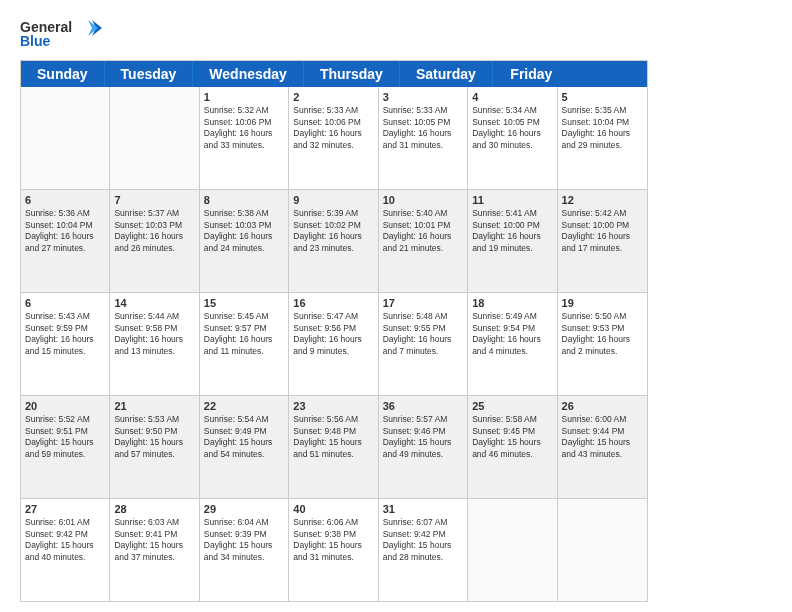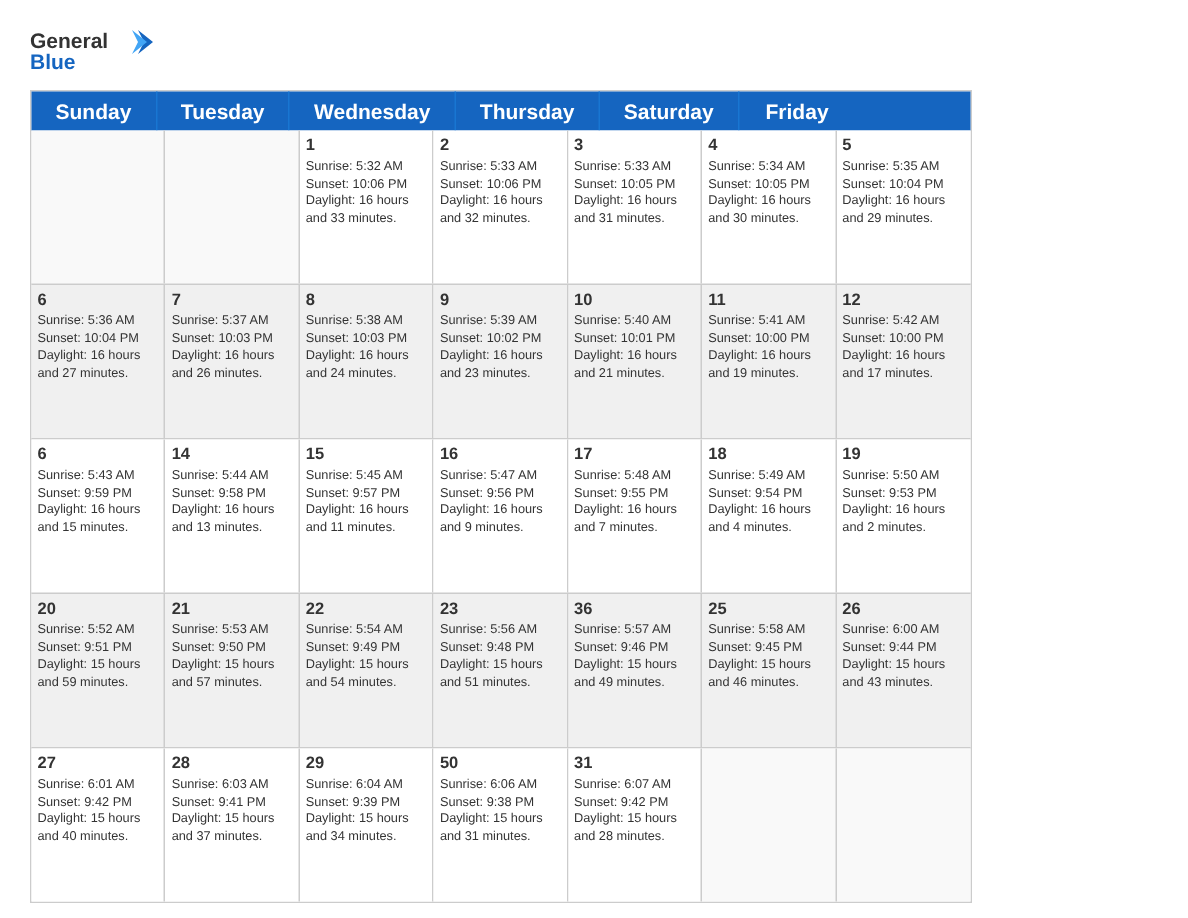--- a/index.html
+++ b/index.html
@@ -336,21 +336,21 @@
 and 37 minutes.</div>
           </div>
           <div class="cal-cell">
             <span class="day-num">29</span>
             <div class="cell-text" style="white-space: pre-line;">Sunrise: 6:04 AM
 Sunset: 9:39 PM
 Daylight: 15 hours
 and 34 minutes.</div>
           </div>
           <div class="cal-cell">
-            <span class="day-num">50</span>
+            <span class="day-num">40</span>
             <div class="cell-text" style="white-space: pre-line;">Sunrise: 6:06 AM
 Sunset: 9:38 PM
 Daylight: 15 hours
 and 31 minutes.</div>
           </div>
           <div class="cal-cell">
             <span class="day-num">31</span>
             <div class="cell-text" style="white-space: pre-line;">Sunrise: 6:07 AM
 Sunset: 9:42 PM
 Daylight: 15 hours

